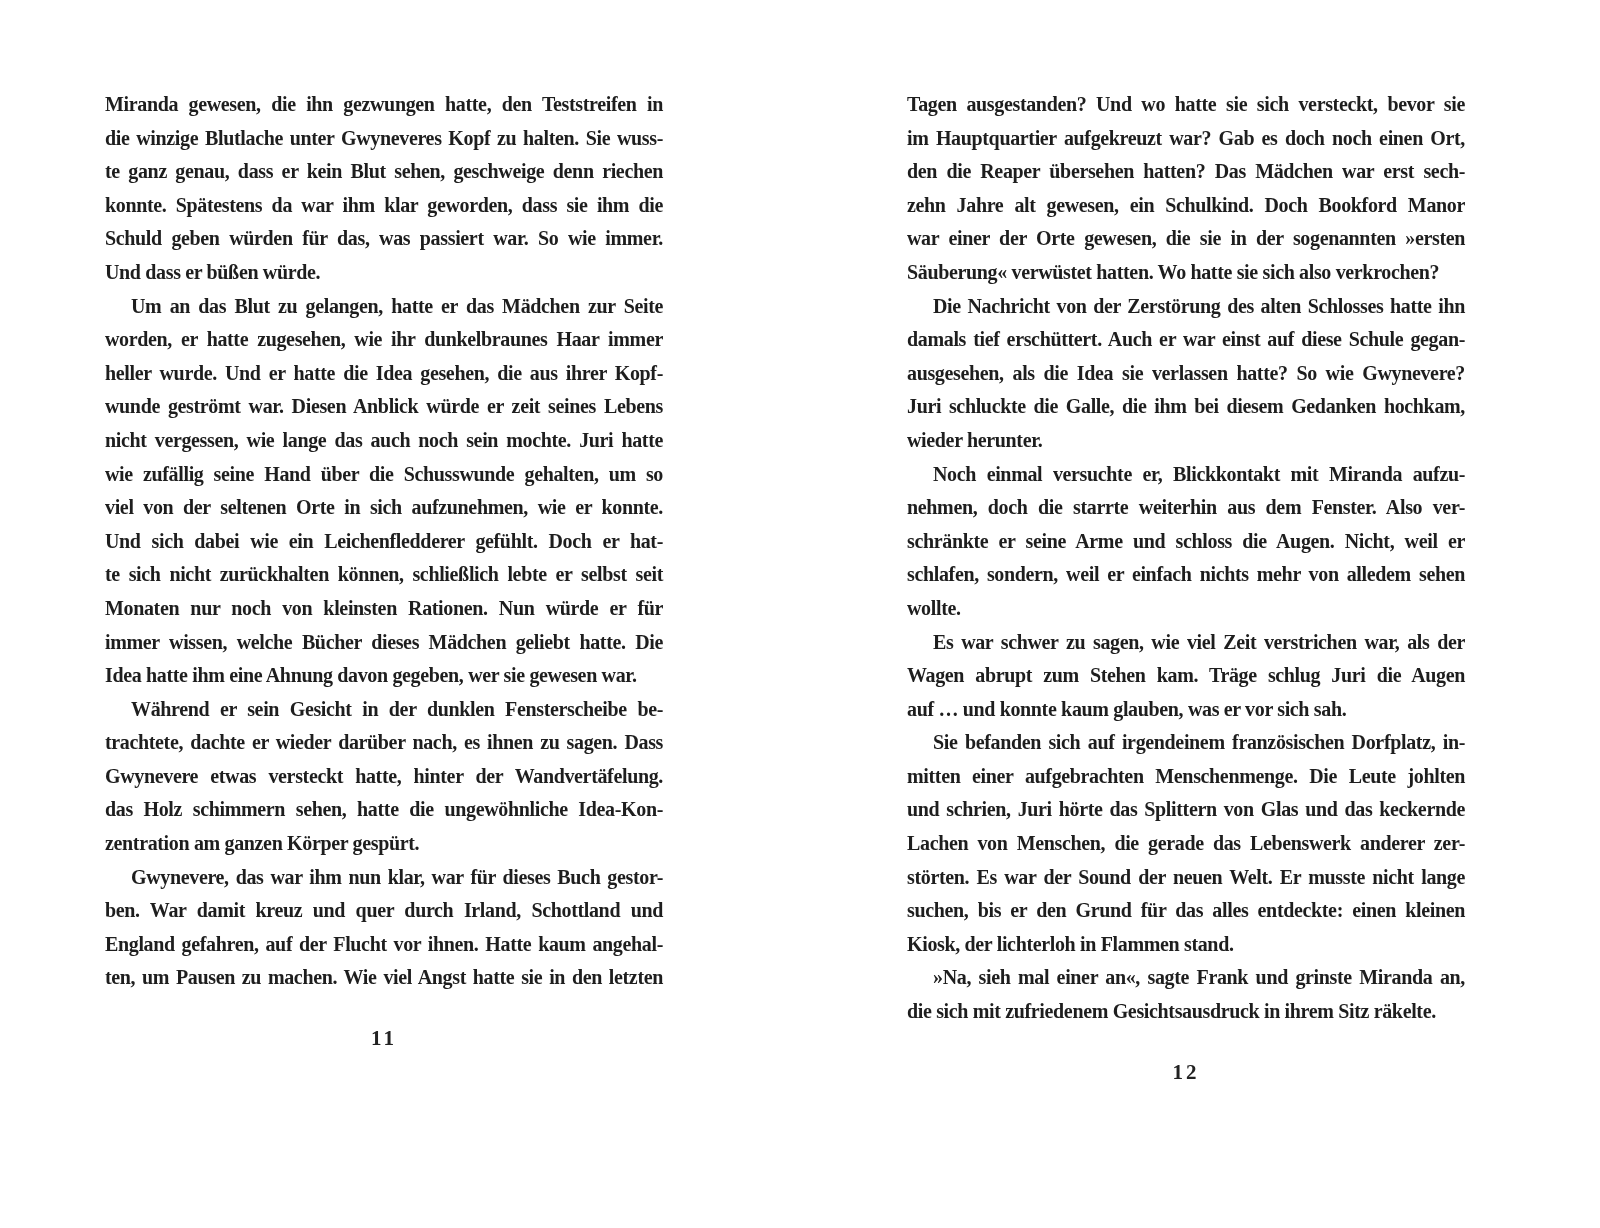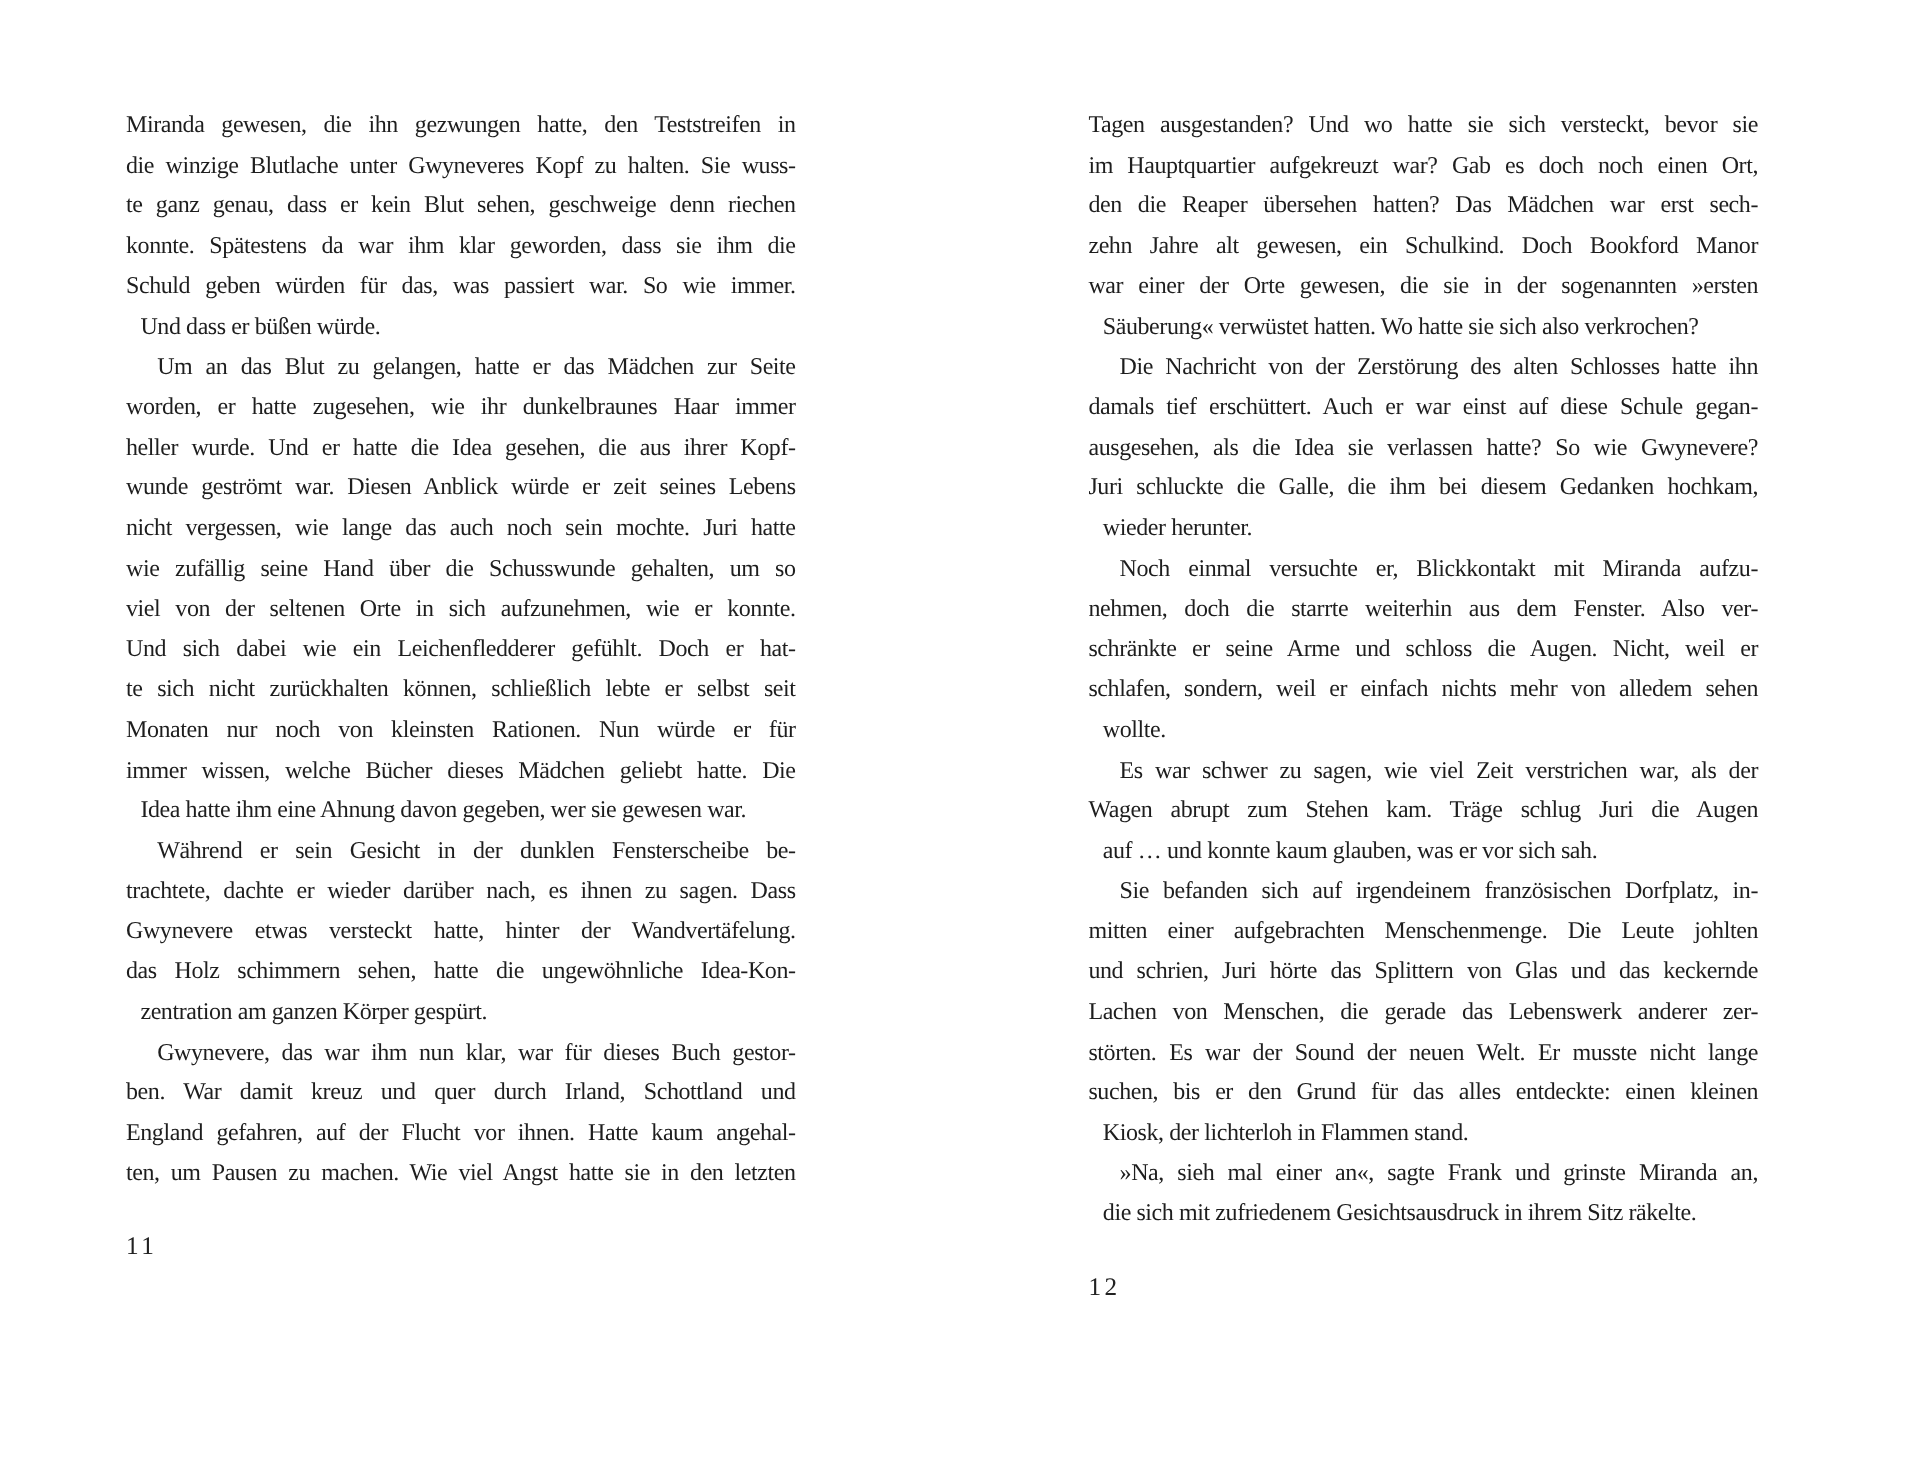--- a/index.html
+++ b/index.html
@@ -11,42 +11,43 @@
     position: relative;
     width: 1600px;
     height: 1228px;
     overflow: hidden;
     font-family: "Liberation Serif", "DejaVu Serif", serif;
     color: #1e1e1e;
   }
   .spread {
     position: absolute;
     inset: 0;
+    font-weight: bold;
   }
   .page {
     position: absolute;
     top: 88px;
     width: 558px;
   }
   .page-left  { left: 105px; }
   .page-right { left: 907px; }
   .text-block { width: 558px; }
   .line {
     font-size: 20px;
     line-height: 33.6px;
     letter-spacing: -0.35px;
     text-align: justify;
     text-align-last: justify;
   }
   .line.indent   { text-indent: 26px; }
-  .line.para-end { text-align-last: left; margin-left: 12px; }
+  .line.para-end { text-align-last: left; }
   .page-num {
     margin-top: 31px;
     width: 558px;
-    text-align: left;
+    text-align: center;
     font-size: 21px;
     letter-spacing: 3px;
     color: #222222;
   }
 </style>
 </head>
 <body>
 
 <div class="spread">
 

